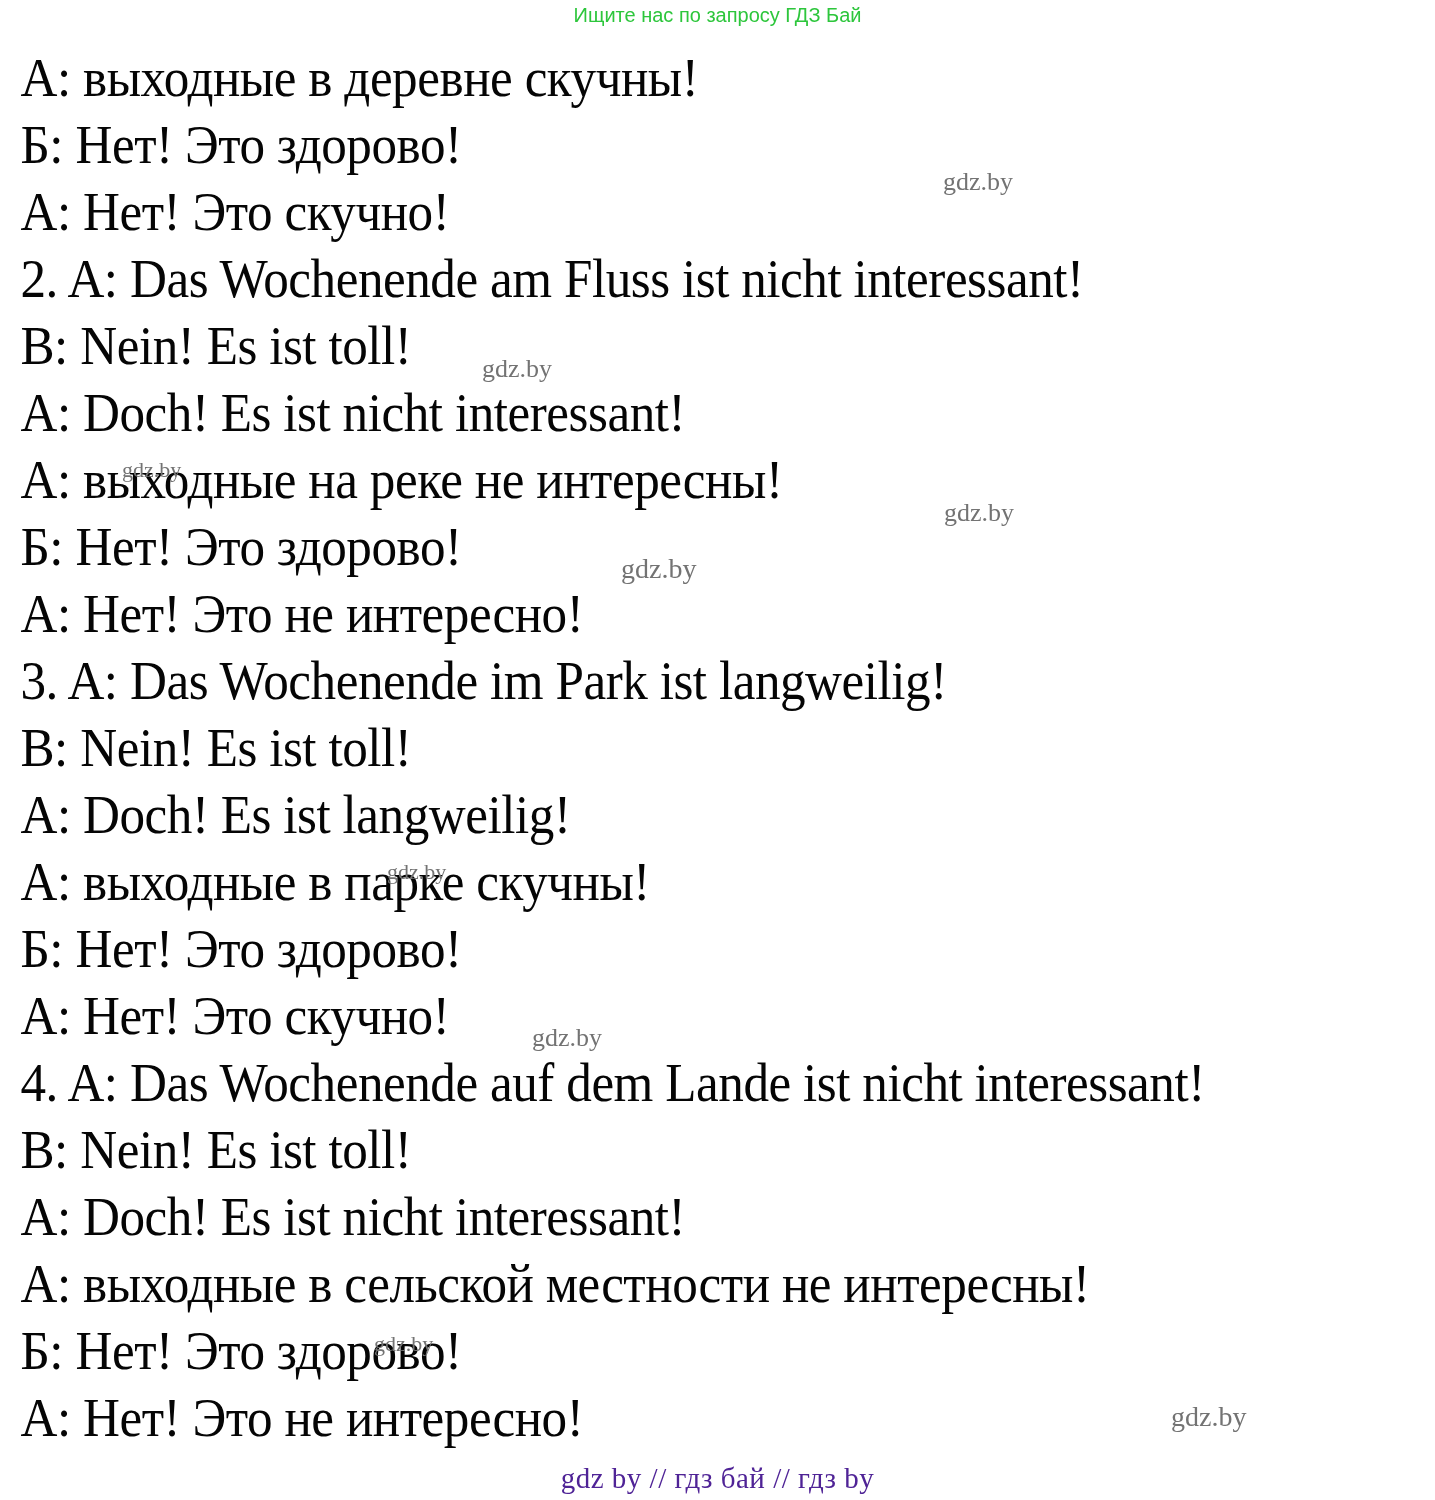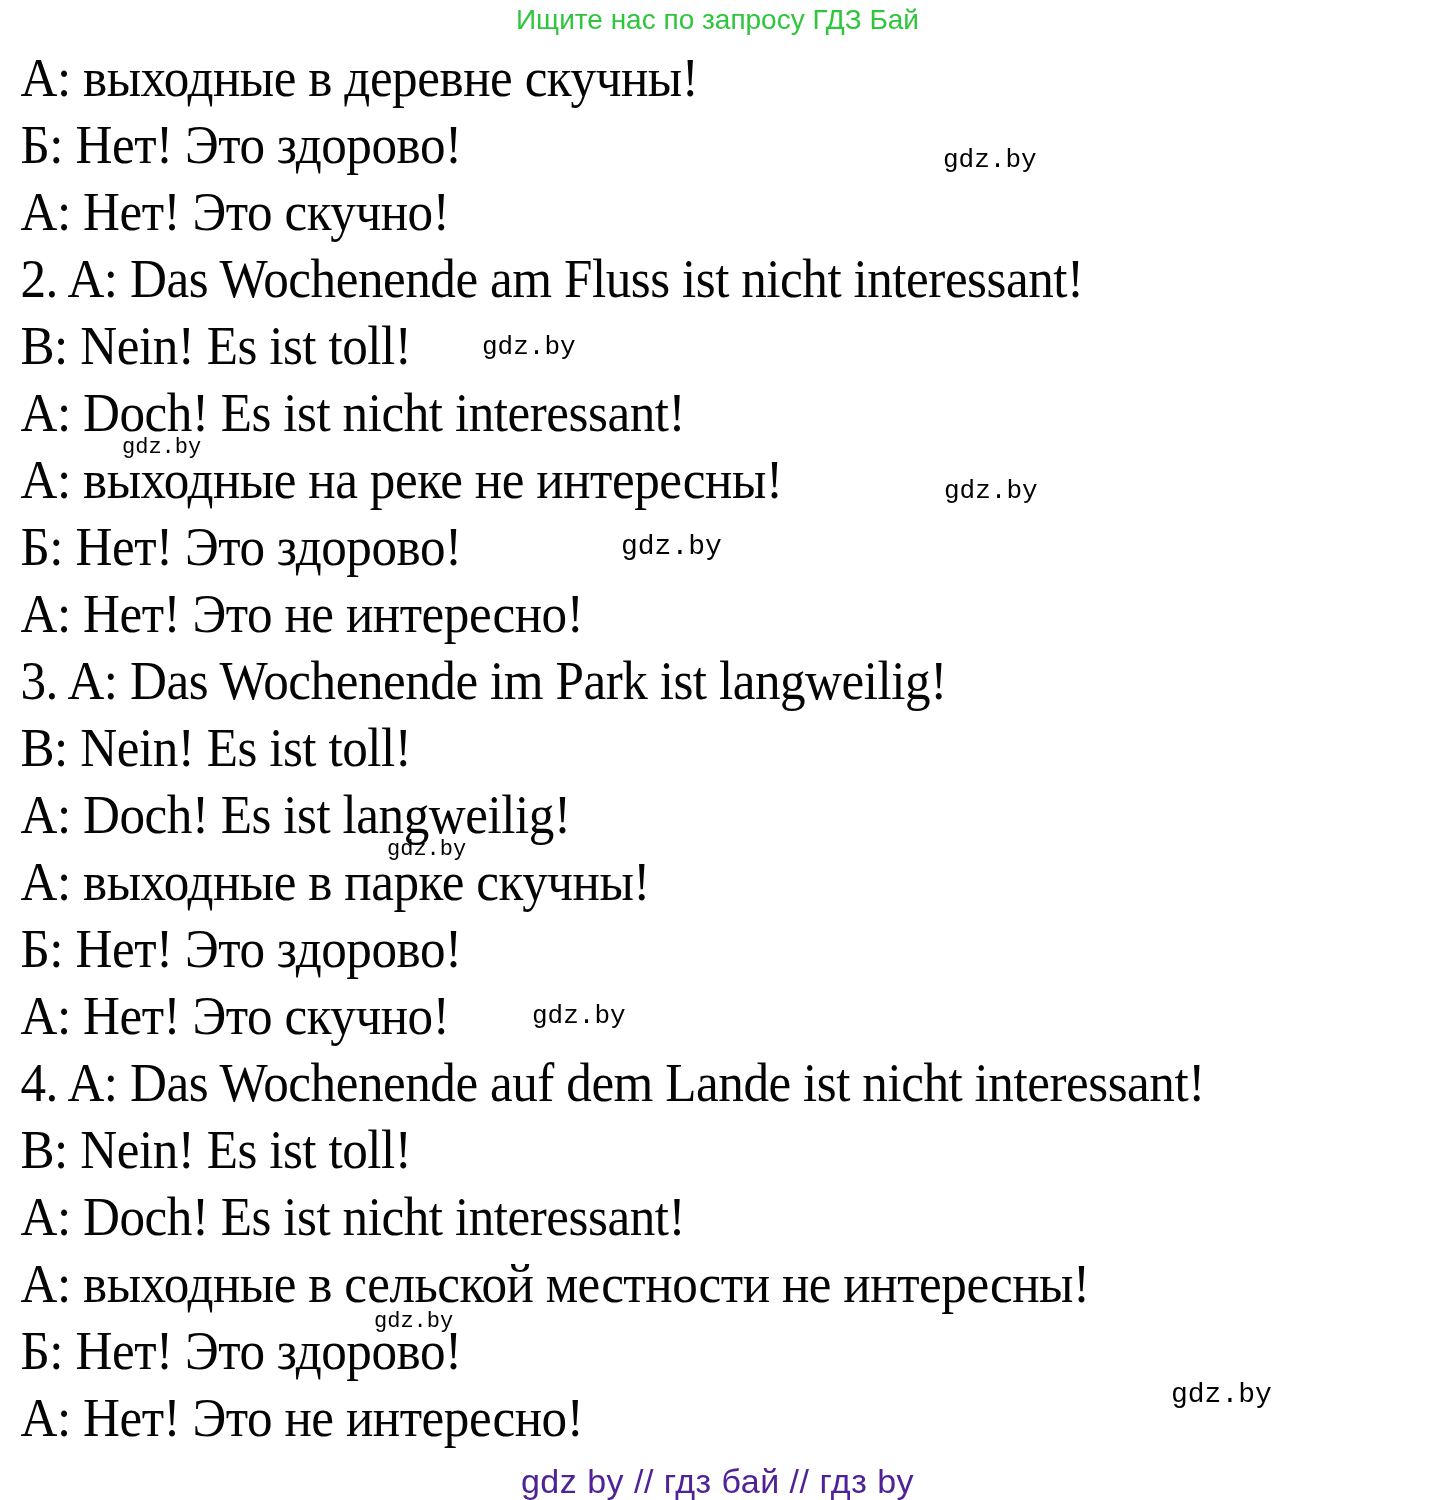--- a/index.html
+++ b/index.html
@@ -8,21 +8,21 @@
     position: relative;
     background: #ffffff;
     overflow: hidden;
     font-family: "Liberation Serif", serif;
   }
   .top-note {
     position: absolute;
     top: 4px; left: 0; right: 0;
     text-align: center;
     font-family: "Liberation Sans", sans-serif;
-    font-size: 28px;
+    font-size: 20px;
     font-weight: 500;
     color: #2dc63c;
     letter-spacing: 0px;
   }
   .content {
     position: absolute;
     top: 44px; left: 0; right: 9px;
   }
   .line {
     height: 67px;
@@ -30,31 +30,32 @@
     padding-left: 22px;
     font-size: 55px;
     letter-spacing: -0.5px;
     color: #050505;
     white-space: nowrap;
     transform: scaleX(0.93);
     transform-origin: 0 50%;
   }
   .wm {
     position: absolute;
-    font-family: Liberation Mono, monospace;
-    color: #000000;
+    font-family: Liberation Serif, serif;
+    color: #737373;
     line-height: 1.1;
     white-space: nowrap;
+    margin-top: 22px;
   }
   .footer-note {
     position: absolute;
     top: 1462px; left: 0; right: 0;
     text-align: center;
-    font-family: Liberation Sans, sans-serif;
-    font-size: 34px;
+    font-family: Liberation Serif, serif;
+    font-size: 29px;
     color: #4f2396;
     letter-spacing: 0.5px;
   }
 </style>
 </head>
 <body>
 
 <div class="top-note">Ищите нас по запросу ГДЗ Бай</div>
 
 <div class="content">

